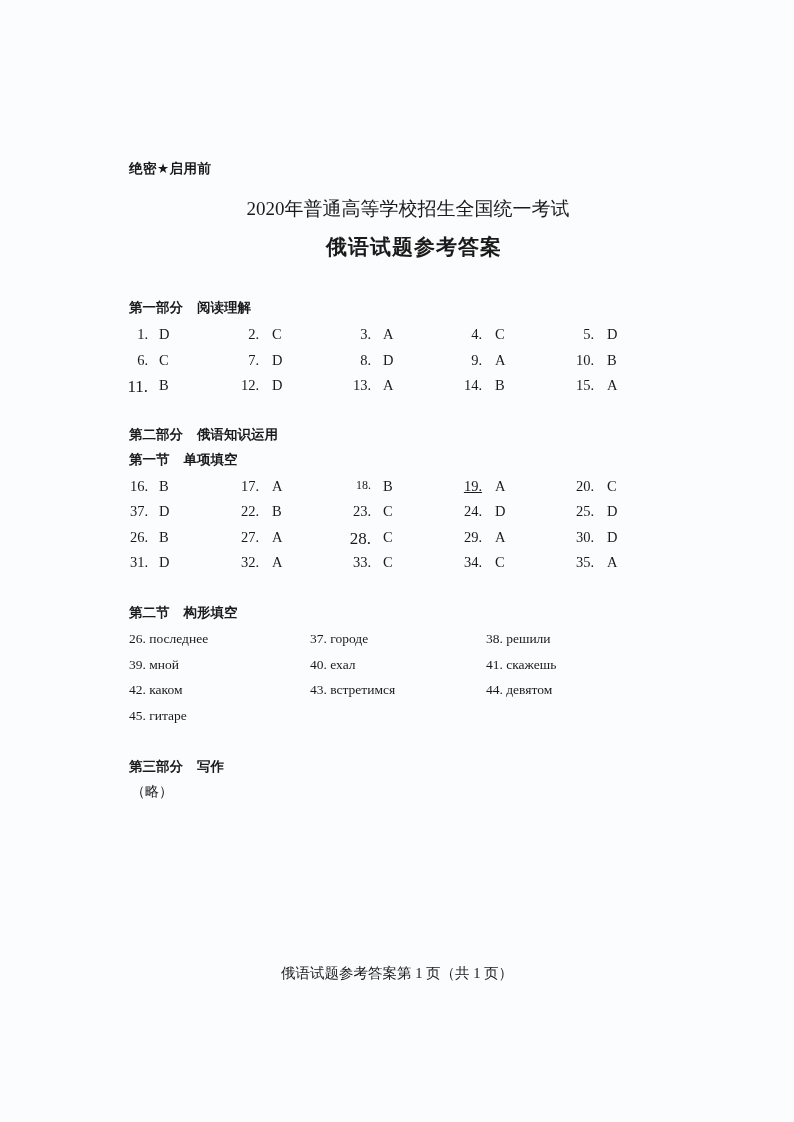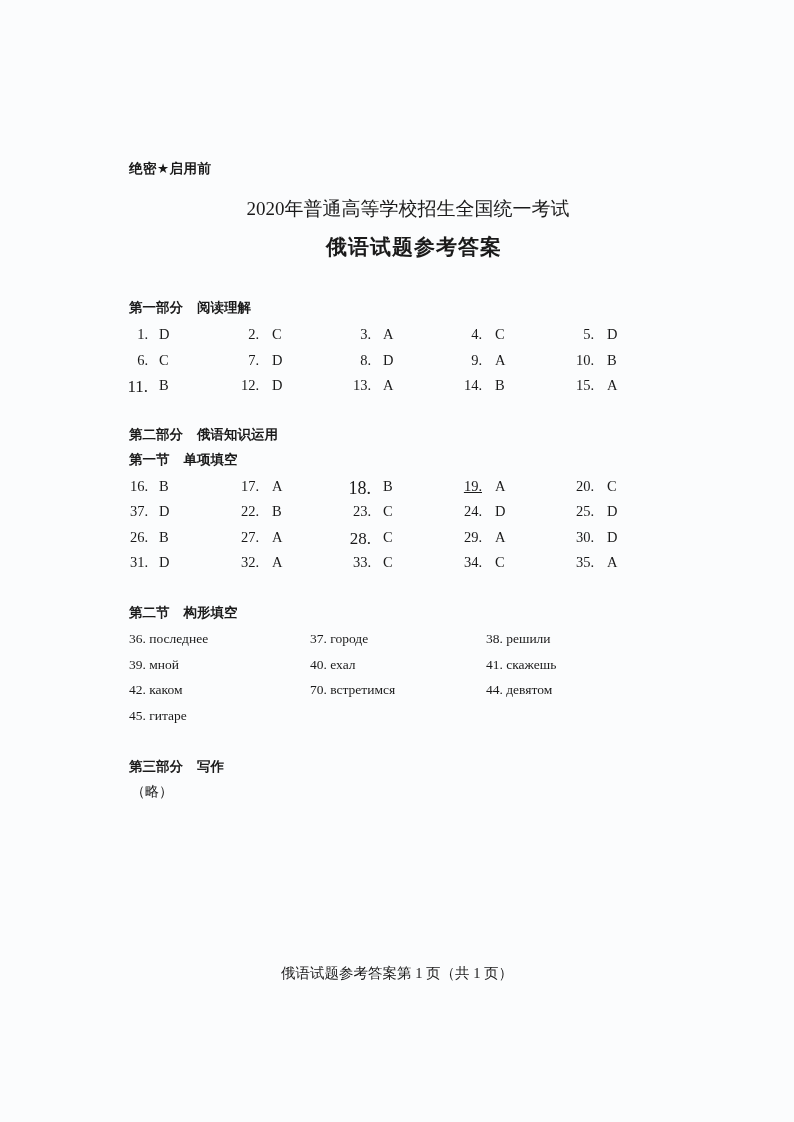--- a/index.html
+++ b/index.html
@@ -68,21 +68,21 @@
   <span>第二部分</span><span class="gap"></span><span>俄语知识运用</span>
 </div>
 <div class="abs heading" style="left:129px; top:451px;">
   <span>第一节</span><span class="gap"></span><span>单项填空</span>
 </div>
 <div id="part2-grid">
     <span class="abs" style="top: 478px; left: 108px; width: 40px; text-align: right; font-size: 14.5px;">16.</span>
     <span class="abs" style="top: 478px; left: 159px; font-size: 14.5px;">B</span>
     <span class="abs" style="top: 478px; left: 219px; width: 40px; text-align: right; font-size: 14.5px;">17.</span>
     <span class="abs" style="top: 478px; left: 272px; font-size: 14.5px;">A</span>
-    <span class="abs" style="top: 478px; left: 331px; width: 40px; text-align: right; font-size: 18px;">18.</span>
+    <span class="abs" style="top: 478px; left: 331px; width: 40px; text-align: right; font-size: 12px;">18.</span>
     <span class="abs" style="top: 478px; left: 383px; font-size: 14.5px;">B</span>
     <span class="abs" style="top: 478px; left: 442px; width: 40px; text-align: right; font-size: 14.5px; text-decoration: underline;">19.</span>
     <span class="abs" style="top: 478px; left: 495px; font-size: 14.5px;">A</span>
     <span class="abs" style="top: 478px; left: 554px; width: 40px; text-align: right; font-size: 14.5px;">20.</span>
     <span class="abs" style="top: 478px; left: 607px; font-size: 14.5px;">C</span>
     <span class="abs" style="top: 503.3px; left: 108px; width: 40px; text-align: right; font-size: 14.5px;">37.</span>
     <span class="abs" style="top: 503.3px; left: 159px; font-size: 14.5px;">D</span>
     <span class="abs" style="top: 503.3px; left: 219px; width: 40px; text-align: right; font-size: 14.5px;">22.</span>
     <span class="abs" style="top: 503.3px; left: 272px; font-size: 14.5px;">B</span>
     <span class="abs" style="top: 503.3px; left: 331px; width: 40px; text-align: right; font-size: 14.5px;">23.</span>
@@ -110,28 +110,28 @@
     <span class="abs" style="top: 553.9px; left: 442px; width: 40px; text-align: right; font-size: 14.5px;">34.</span>
     <span class="abs" style="top: 553.9px; left: 495px; font-size: 14.5px;">C</span>
     <span class="abs" style="top: 553.9px; left: 554px; width: 40px; text-align: right; font-size: 14.5px;">35.</span>
     <span class="abs" style="top: 553.9px; left: 607px; font-size: 14.5px;">A</span>
   </div>
 
 <div class="abs heading" style="left:129px; top:604px;">
   <span>第二节</span><span class="gap"></span><span>构形填空</span>
 </div>
 <div id="fill-grid">
-    <span class="abs fill" style="top: 631px; left: 129px;">36. последнее</span>
+    <span class="abs fill" style="top: 631px; left: 129px;">26. последнее</span>
     <span class="abs fill" style="top: 631px; left: 310px;">37. городе</span>
     <span class="abs fill" style="top: 631px; left: 486px;">38. решили</span>
     <span class="abs fill" style="top: 656.5px; left: 129px;">39. мной</span>
     <span class="abs fill" style="top: 656.5px; left: 310px;">40. ехал</span>
     <span class="abs fill" style="top: 656.5px; left: 486px;">41. скажешь</span>
     <span class="abs fill" style="top: 682px; left: 129px;">42. каком</span>
-    <span class="abs fill" style="top: 682px; left: 310px;">70. встретимся</span>
+    <span class="abs fill" style="top: 682px; left: 310px;">43. встретимся</span>
     <span class="abs fill" style="top: 682px; left: 486px;">44. девятом</span>
     <span class="abs fill" style="top: 707.5px; left: 129px;">45. гитаре</span>
   </div>
 
 <div class="abs heading" style="left:129px; top:758px;">
   <span>第三部分</span><span class="gap"></span><span>写作</span>
 </div>
 <div class="abs note">（略）</div>
 
 <div class="abs footer">俄语试题参考答案第 1 页（共 1 页）</div>

